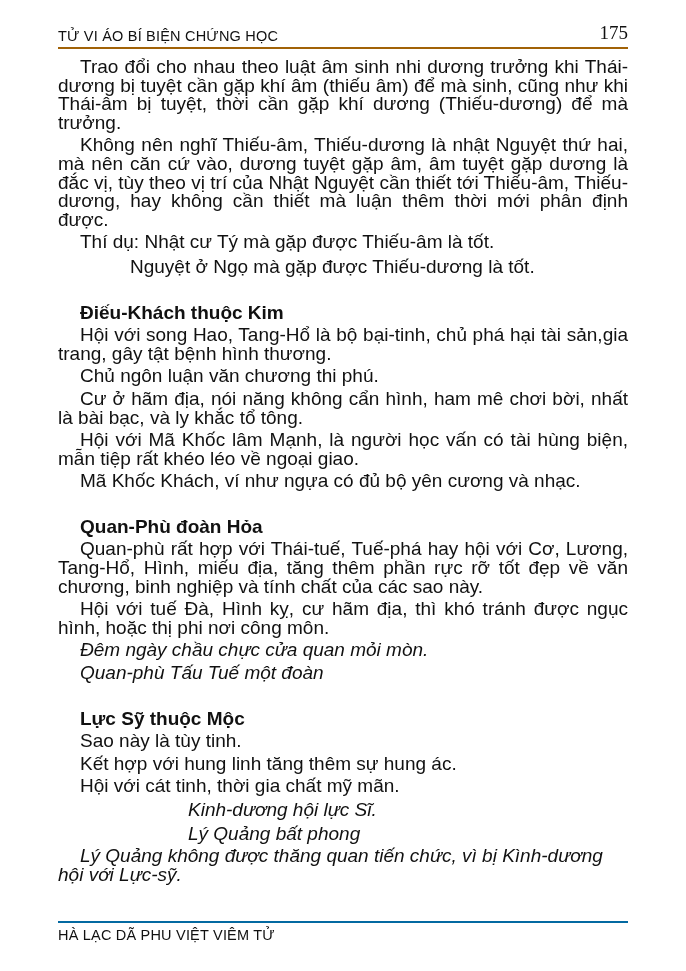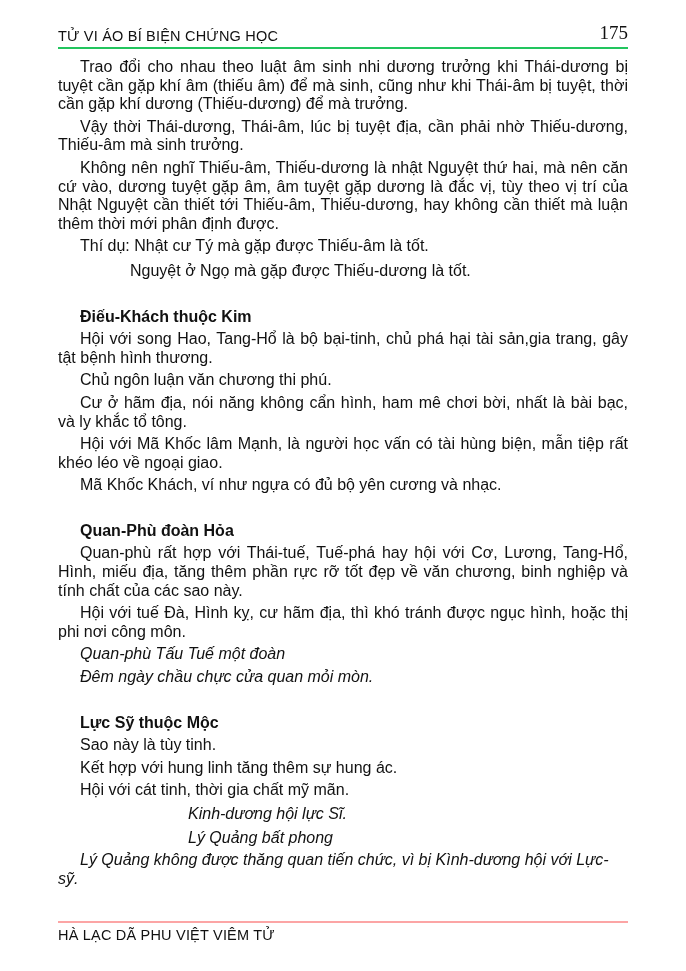--- a/index.html
+++ b/index.html
@@ -12,39 +12,39 @@
     overflow:hidden;
   }
   .page{
     position:absolute;
     left:0;top:0;width:686px;height:971px;
   }
   
   .header{
     position:absolute;
     left:58px;right:58px;top:22px;
-    border-bottom:2px solid #22c55e;
+    border-bottom:2px solid #a16207;
     padding-bottom:3px;
     display:flex;
     justify-content:space-between;
     align-items:flex-end;
   }
   .header-title{
     font-size:14.5px;
     letter-spacing:0.2px;
   }
   .header-page{
     font-family:"Liberation Serif","DejaVu Serif",serif;
     font-size:19px;
   }
   
   .content{
     position:absolute;
     left:58px;top:54px;width:570px;
-    font-size:16px;
+    font-size:19px;
     line-height:18.6px;
   }
   .content p{margin:0;}
   .para{
     text-align:justify;
     text-indent:22px;
     margin-top:4px !important;
   }
   .line{
     text-indent:22px;
@@ -62,55 +62,54 @@
   .italic{font-style:italic;}
   .verse{
     font-style:italic;
     padding-left:130px;
     margin-top:5px !important;
   }
   
   .footer{
     position:absolute;
     left:58px;right:58px;top:921px;
-    border-top:2px solid #fca5a5;
+    border-top:2px solid #0369a1;
     padding-top:4px;
     font-size:14.5px;
     letter-spacing:0.2px;
   }
 </style>
 </head>
 <body>
 
 <div class="page">
 
   <div class="header">
     <span class="header-title">TỬ VI ÁO BÍ BIỆN CHỨNG HỌC</span>
     <span class="header-page">175</span>
   </div>
 
   <div class="content">
     <p class="para">Trao đổi cho nhau theo luật âm sinh nhi dương trưởng khi Thái-dương bị tuyệt cần gặp khí âm (thiếu âm) để mà sinh, cũng như khi Thái-âm bị tuyệt, thời cần gặp khí dương (Thiếu-dương) để mà trưởng.</p>
-    <p class="para">Vậy thời Thái-dương, Thái-âm, lúc bị tuyệt địa, cần phải nhờ Thiếu-dương, Thiếu-âm mà sinh trưởng.</p>
     <p class="para">Không nên nghĩ Thiếu-âm, Thiếu-dương là nhật Nguyệt thứ hai, mà nên căn cứ vào, dương tuyệt gặp âm, âm tuyệt gặp dương là đắc vị, tùy theo vị trí của Nhật Nguyệt cần thiết tới Thiếu-âm, Thiếu-dương, hay không cần thiết mà luận thêm thời mới phân định được.</p>
     <p class="line">Thí dụ:  Nhật cư Tý mà gặp được Thiếu-âm là tốt.</p>
     <p class="line-2">Nguyệt ở Ngọ mà gặp được Thiếu-dương là tốt.</p>
 
     <p class="heading">Điếu-Khách thuộc Kim</p>
     <p class="para">Hội với song Hao, Tang-Hổ là bộ bại-tinh, chủ phá hại tài sản,gia trang, gây tật bệnh hình thương.</p>
     <p class="para">Chủ ngôn luận văn chương thi phú.</p>
     <p class="para">Cư ở hãm địa, nói năng không cẩn hình, ham mê chơi bời, nhất là bài bạc, và ly khắc tổ tông.</p>
     <p class="para">Hội với Mã Khốc lâm Mạnh, là người học vấn có tài hùng biện, mẫn tiệp rất khéo léo về ngoại giao.</p>
     <p class="para">Mã Khốc Khách, ví như ngựa có đủ bộ yên cương và nhạc.</p>
 
     <p class="heading">Quan-Phù đoàn Hỏa</p>
     <p class="para">Quan-phù rất hợp với Thái-tuế, Tuế-phá hay hội với Cơ, Lương, Tang-Hổ, Hình, miếu địa, tăng thêm phần rực rỡ tốt đẹp về văn chương, binh nghiệp và tính chất của các sao này.</p>
     <p class="para">Hội với tuế Đà, Hình kỵ, cư hãm địa, thì khó tránh được ngục hình, hoặc thị phi nơi công môn.</p>
+    <p class="line italic">Đêm ngày chầu chực cửa quan mỏi mòn.</p>
     <p class="line italic">Quan-phù Tấu Tuế một đoàn</p>
-    <p class="line italic">Đêm ngày chầu chực cửa quan mỏi mòn.</p>
 
     <p class="heading">Lực Sỹ thuộc Mộc</p>
     <p class="line">Sao này là tùy tinh.</p>
     <p class="line">Kết hợp với hung linh tăng thêm sự hung ác.</p>
     <p class="line">Hội với cát tinh, thời gia chất mỹ mãn.</p>
     <p class="verse">Kinh-dương hội lực Sĩ.</p>
     <p class="verse">Lý Quảng bất phong</p>
     <p class="line italic">Lý Quảng không được thăng quan tiến chức, vì bị Kình-dương hội với Lực-sỹ.</p>
   </div>
 

